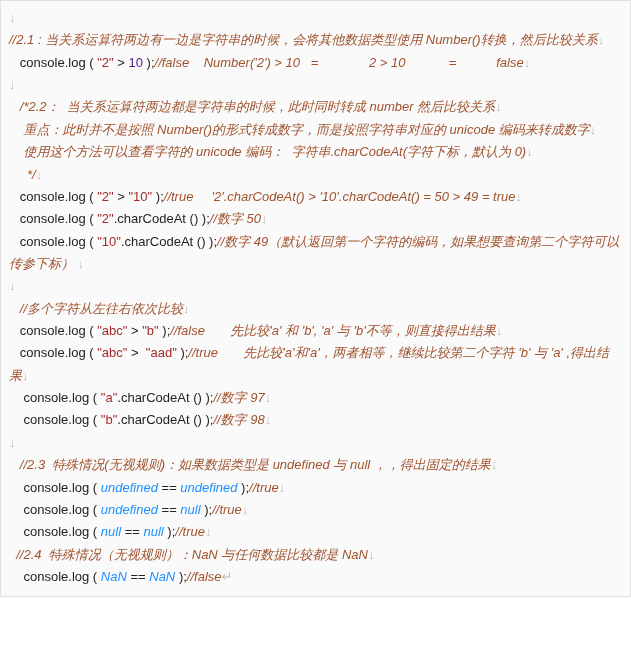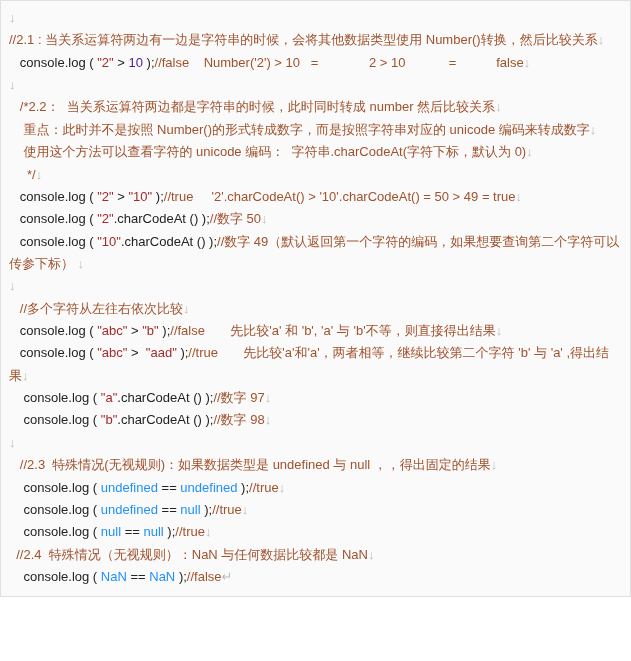--- a/index.html
+++ b/index.html
@@ -13,23 +13,23 @@
     box-sizing: border-box;
     background: #fafafa;
     border: 1px solid #e0e0e0;
     padding: 6px 8px 8px 8px;
     font-size: 13px;
     line-height: 1.72;
     color: #333;
     white-space: pre-wrap;
     word-break: break-all;
   }
-  .cm   { color: #A0522D; }     
+  .cm   { color: #A0522D; font-style: italic; }     
   .fn   { color: #222; }        
   .str  { color: #A52A2A; }     
   .num  { color: #4c1d95; }     
-  .kw   { color: #1e90ff; }     
+  .kw   { color: #1e90ff; font-style: italic; }     
   .nl   { color: #bbb; }        
 </style>
 </head>
 <body>
 
 <div class="codebox" id="codebox"><div><span class="fn"></span><span class="nl">↓</span></div><div><span class="fn"></span><span class="cm">//2.1 : 当关系运算符两边有一边是字符串的时候，会将其他数据类型使用 Number()转换，然后比较关系</span><span class="nl">↓</span></div><div><span class="fn">   </span><span class="fn">console</span><span class="fn">.</span><span class="fn">log</span><span class="fn"> ( </span><span class="str">"2"</span><span class="fn"> &gt; </span><span class="num">10</span><span class="fn"> );</span><span class="cm">//false    Number('2') &gt; 10   =              2 &gt; 10            =           false</span><span class="nl">↓</span></div><div><span class="fn"></span><span class="nl">↓</span></div><div><span class="fn">   </span><span class="cm">/*2.2：  当关系运算符两边都是字符串的时候，此时同时转成 number 然后比较关系</span><span class="nl">↓</span></div><div><span class="fn">    </span><span class="cm">重点：此时并不是按照 Number()的形式转成数字，而是按照字符串对应的 unicode 编码来转成数字</span><span class="nl">↓</span></div><div><span class="fn">    </span><span class="cm">使用这个方法可以查看字符的 unicode 编码：  字符串.charCodeAt(字符下标，默认为 0)</span><span class="nl">↓</span></div><div><span class="fn">     </span><span class="cm">*/</span><span class="nl">↓</span></div><div><span class="fn">   </span><span class="fn">console</span><span class="fn">.</span><span class="fn">log</span><span class="fn"> ( </span><span class="str">"2"</span><span class="fn"> &gt; </span><span class="str">"10"</span><span class="fn"> );</span><span class="cm">//true     '2'.charCodeAt() &gt; '10'.charCodeAt() = 50 &gt; 49 = true</span><span class="nl">↓</span></div><div><span class="fn">   </span><span class="fn">console</span><span class="fn">.</span><span class="fn">log</span><span class="fn"> ( </span><span class="str">"2"</span><span class="fn">.</span><span class="fn">charCodeAt</span><span class="fn"> () );</span><span class="cm">//数字 50</span><span class="nl">↓</span></div><div><span class="fn">   </span><span class="fn">console</span><span class="fn">.</span><span class="fn">log</span><span class="fn"> ( </span><span class="str">"10"</span><span class="fn">.</span><span class="fn">charCodeAt</span><span class="fn"> () );</span><span class="cm">//数字 49（默认返回第一个字符的编码，如果想要查询第二个字符可以传参下标）</span><span class="nl"> ↓</span></div><div><span class="fn"></span><span class="nl">↓</span></div><div><span class="fn">   </span><span class="cm">//多个字符从左往右依次比较</span><span class="nl">↓</span></div><div><span class="fn">   </span><span class="fn">console</span><span class="fn">.</span><span class="fn">log</span><span class="fn"> ( </span><span class="str">"abc"</span><span class="fn"> &gt; </span><span class="str">"b"</span><span class="fn"> );</span><span class="cm">//false       先比较'a' 和 'b', 'a' 与 'b'不等，则直接得出结果</span><span class="nl">↓</span></div><div><span class="fn">   </span><span class="fn">console</span><span class="fn">.</span><span class="fn">log</span><span class="fn"> ( </span><span class="str">"abc"</span><span class="fn"> &gt;  </span><span class="str">"aad"</span><span class="fn"> );</span><span class="cm">//true       先比较'a'和'a'，两者相等，继续比较第二个字符 'b' 与 'a' ,得出结果</span><span class="nl">↓</span></div><div><span class="fn">    </span><span class="fn">console</span><span class="fn">.</span><span class="fn">log</span><span class="fn"> ( </span><span class="str">"a"</span><span class="fn">.</span><span class="fn">charCodeAt</span><span class="fn"> () );</span><span class="cm">//数字 97</span><span class="nl">↓</span></div><div><span class="fn">    </span><span class="fn">console</span><span class="fn">.</span><span class="fn">log</span><span class="fn"> ( </span><span class="str">"b"</span><span class="fn">.</span><span class="fn">charCodeAt</span><span class="fn"> () );</span><span class="cm">//数字 98</span><span class="nl">↓</span></div><div><span class="fn"></span><span class="nl">↓</span></div><div><span class="fn">   </span><span class="cm">//2.3  特殊情况(无视规则)：如果数据类型是 undefined 与 null ，，得出固定的结果</span><span class="nl">↓</span></div><div><span class="fn">    </span><span class="fn">console</span><span class="fn">.</span><span class="fn">log</span><span class="fn"> ( </span><span class="kw">undefined</span><span class="fn"> == </span><span class="kw">undefined</span><span class="fn"> );</span><span class="cm">//true</span><span class="nl">↓</span></div><div><span class="fn">    </span><span class="fn">console</span><span class="fn">.</span><span class="fn">log</span><span class="fn"> ( </span><span class="kw">undefined</span><span class="fn"> == </span><span class="kw">null</span><span class="fn"> );</span><span class="cm">//true</span><span class="nl">↓</span></div><div><span class="fn">    </span><span class="fn">console</span><span class="fn">.</span><span class="fn">log</span><span class="fn"> ( </span><span class="kw">null</span><span class="fn"> == </span><span class="kw">null</span><span class="fn"> );</span><span class="cm">//true</span><span class="nl">↓</span></div><div><span class="fn">  </span><span class="cm">//2.4  特殊情况（无视规则）：NaN 与任何数据比较都是 NaN</span><span class="nl">↓</span></div><div><span class="fn">    </span><span class="fn">console</span><span class="fn">.</span><span class="fn">log</span><span class="fn"> ( </span><span class="kw">NaN</span><span class="fn"> == </span><span class="kw">NaN</span><span class="fn"> );</span><span class="cm">//false</span><span class="nl">↵</span></div></div>
 
 </body></html>

